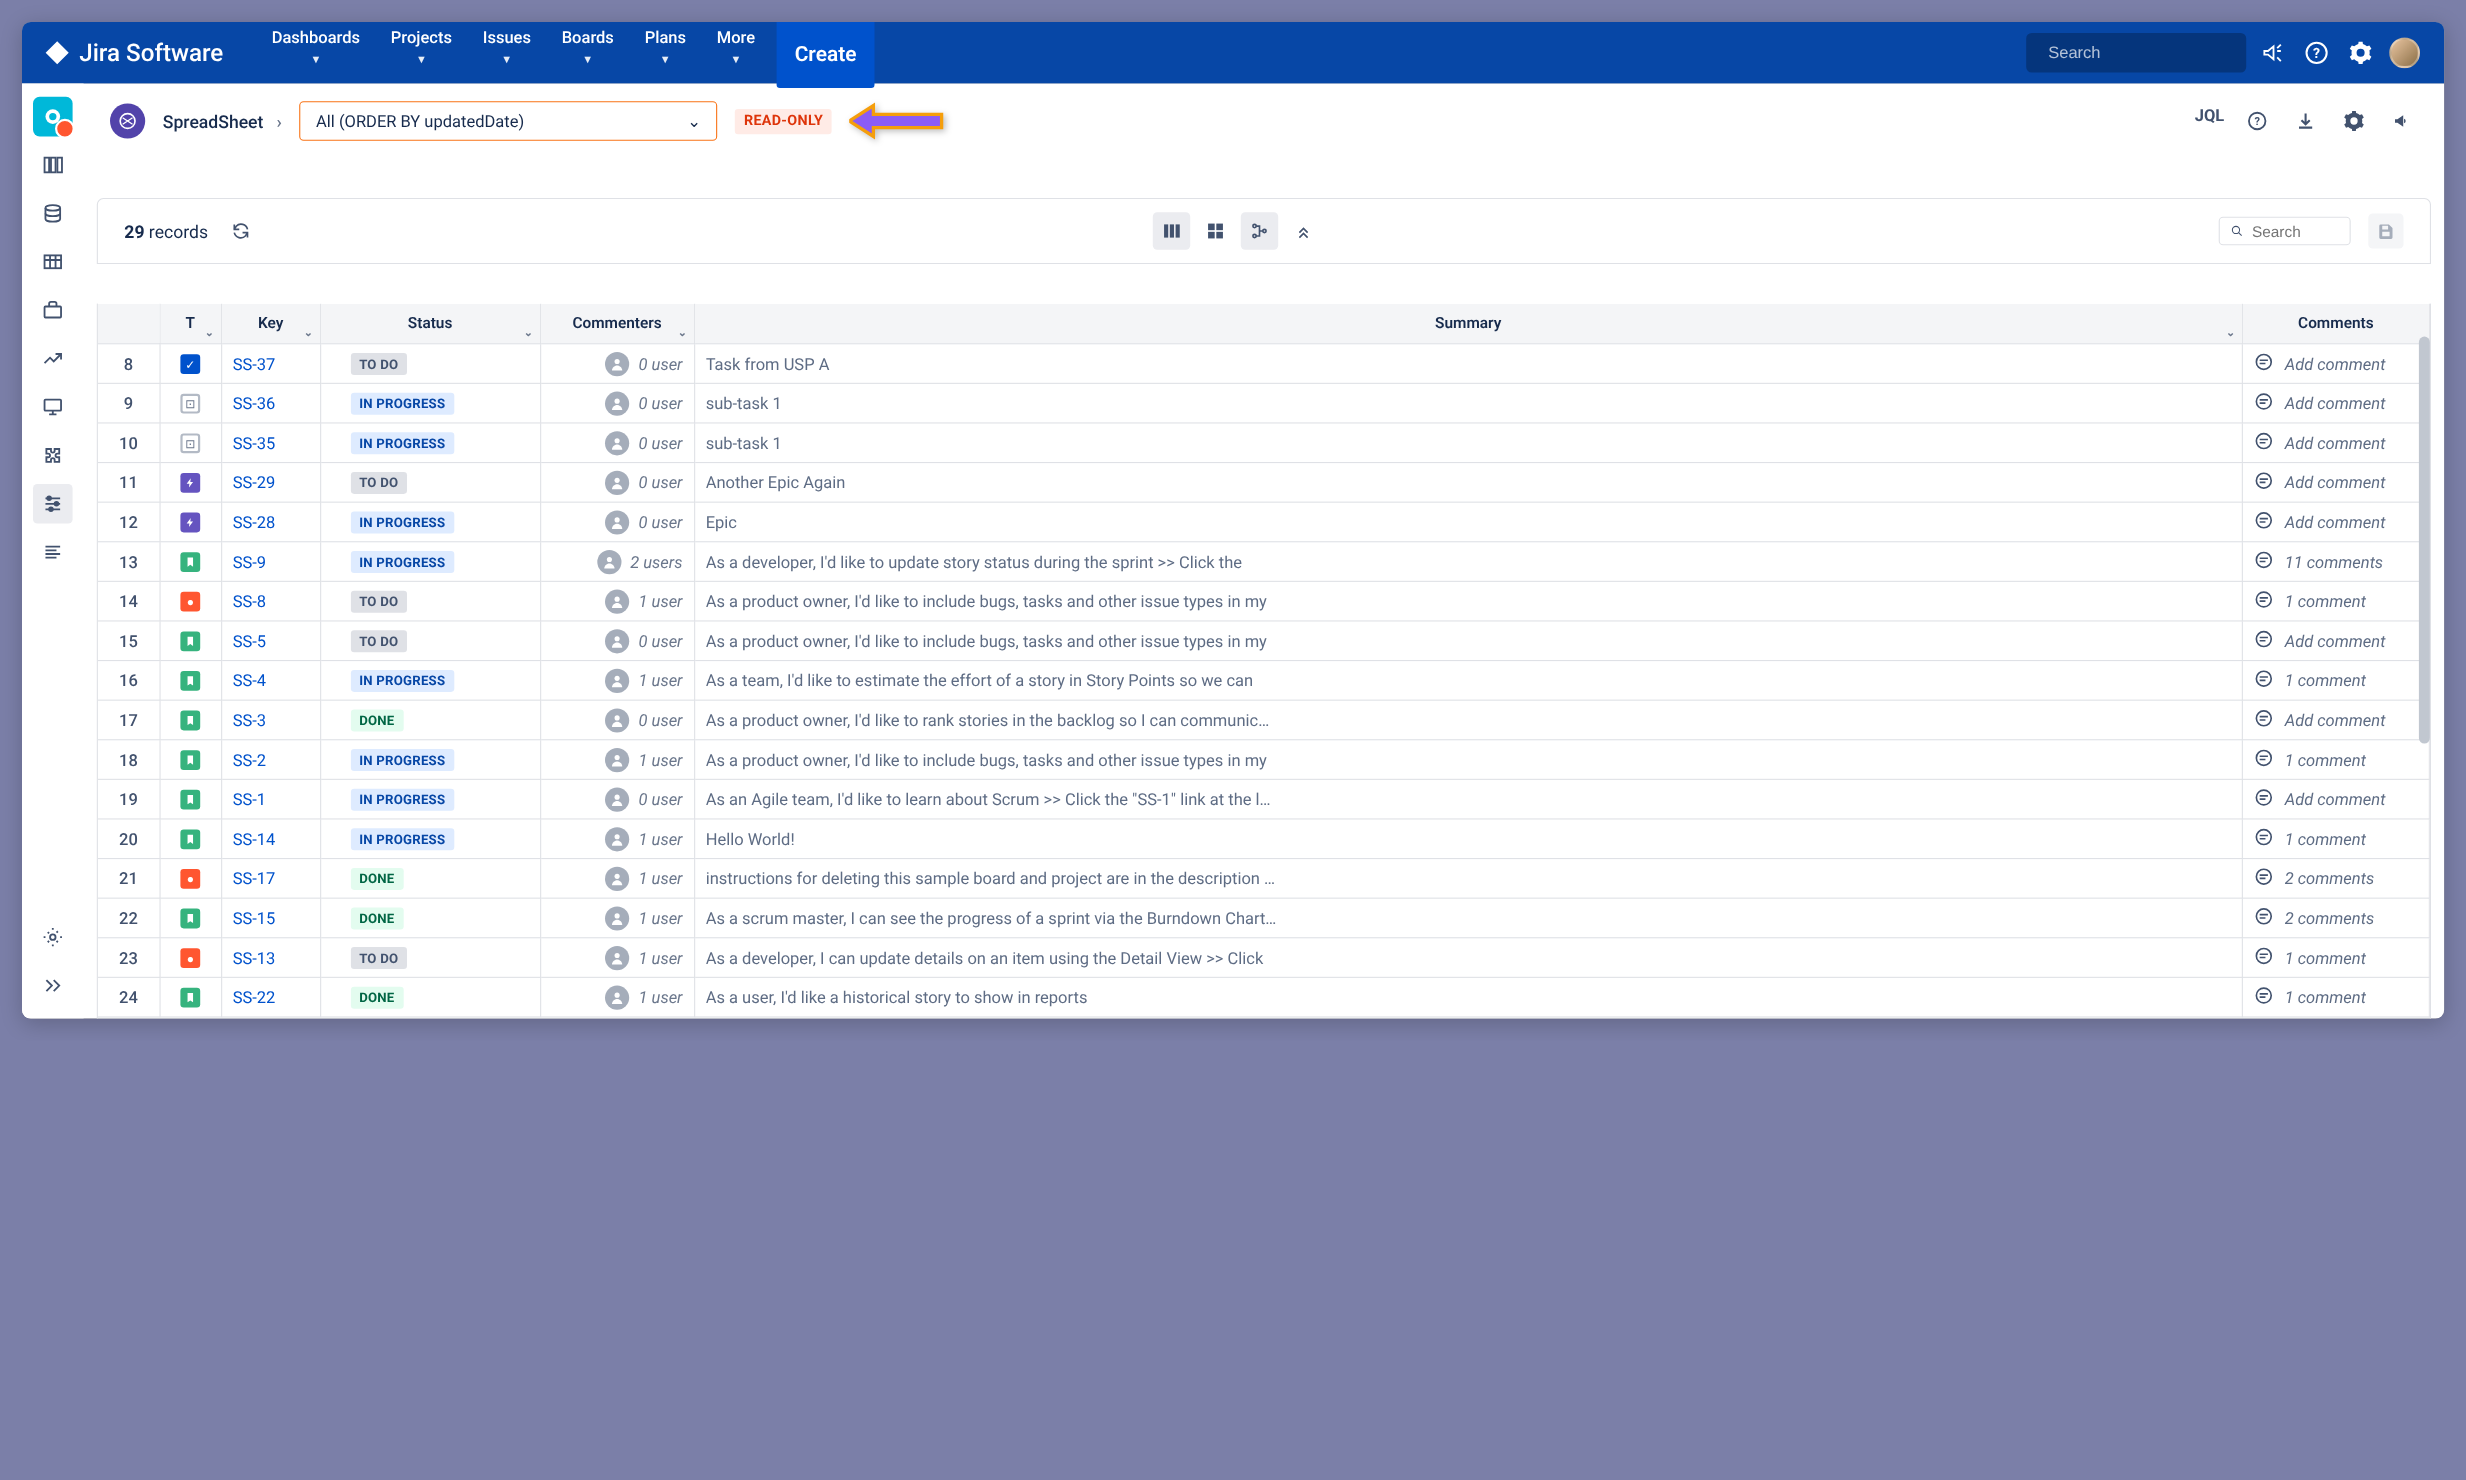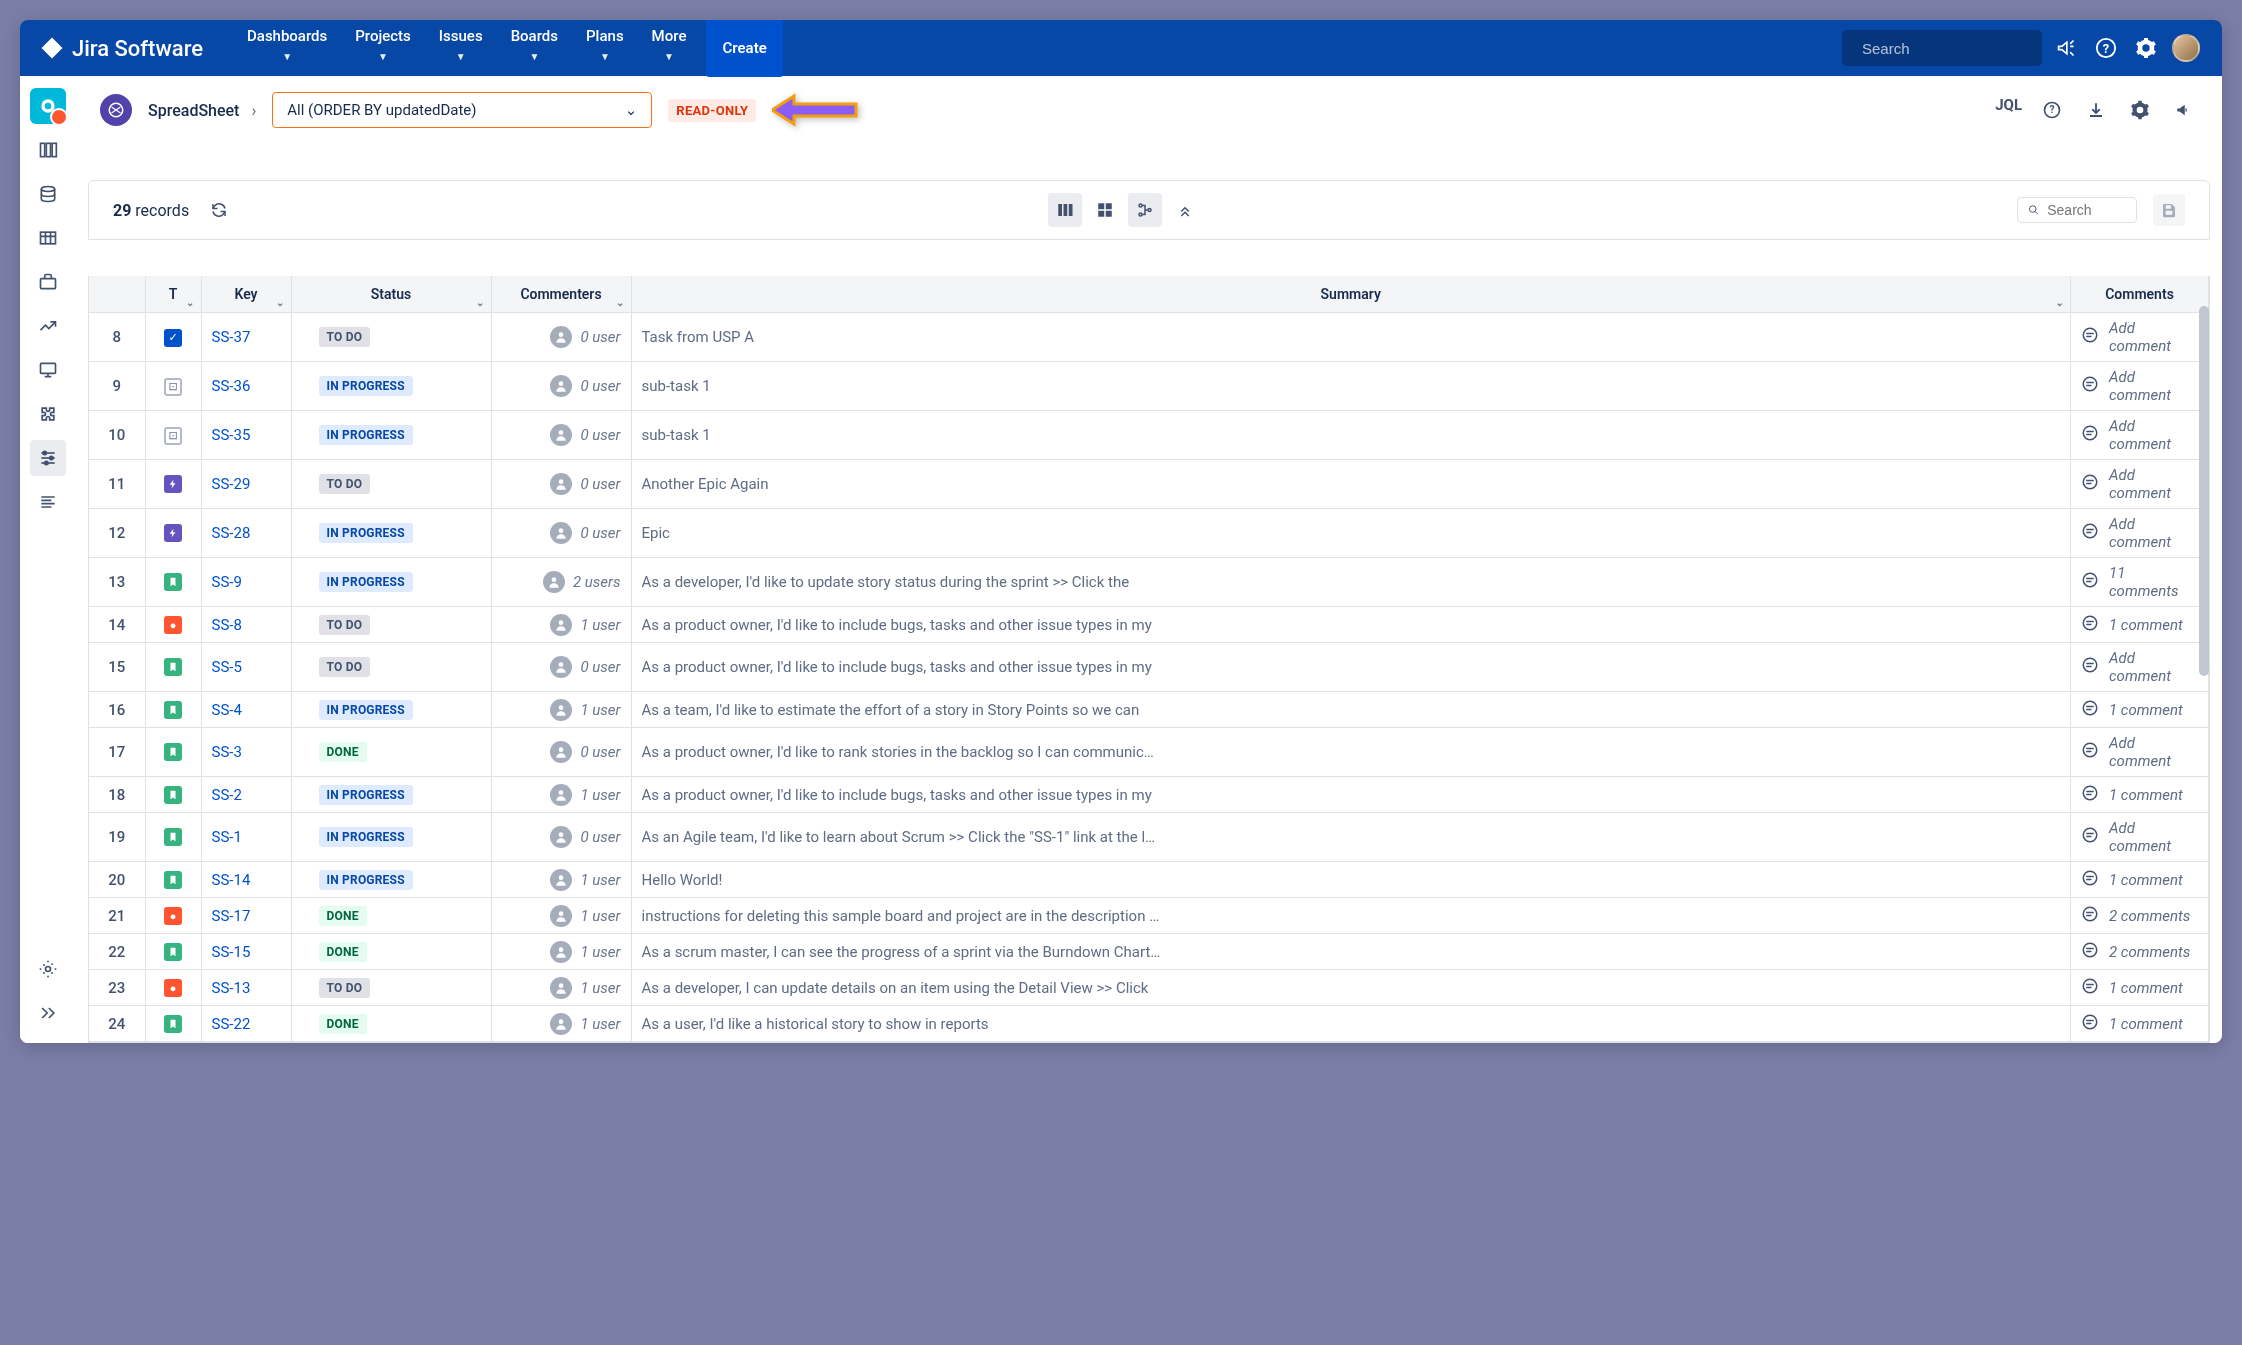--- a/index.html
+++ b/index.html
@@ -28,21 +28,21 @@
 .logo { display: flex; align-items: center; gap: 8px; color: #fff; font-weight: 500; font-size: 22px; }
 .logo svg { width: 24px; height: 24px; }
 .nav-items { display: flex; gap: 4px; margin-left: 24px; }
 .nav-item {
   color: #fff; padding: 8px 12px; border-radius: 3px; display: flex; align-items: center; gap: 6px;
   font-size: 15px; font-weight: 500; cursor: pointer; flex-direction: column;
 }
 .nav-item .chev { font-size: 10px; opacity: 0.9; }
 .create-btn {
   background: #0052CC; color: #fff; padding: 20px 16px; border-radius: 3px;
-  font-weight: 600; font-size: 15px; cursor: pointer; margin-left: 4px;
+  font-weight: 600; font-size: 19px; cursor: pointer; margin-left: 4px;
 }
 .spacer { flex: 1; }
 .search-box {
   background: rgba(0,0,0,0.25); border-radius: 5px; width: 200px; height: 36px;
   display: flex; align-items: center; padding: 0 12px; gap: 8px;
 }
 .search-box input {
   background: transparent; border: none; outline: none; color: #fff; font-size: 15px; flex: 1;
 }
 .search-box input::placeholder { color: rgba(255,255,255,0.7); }
@@ -136,21 +136,21 @@
 .table td {
   padding: 6px 10px; border-bottom: 1px solid #DFE1E6; border-right: 1px solid #DFE1E6;
   font-size: 15px; vertical-align: middle; height: 36px;
 }
 .col-rownum { width: 56px; text-align: center; color: #42526E; font-weight: 500; }
 .col-type { width: 56px; text-align: center; }
 .col-key { width: 90px; }
 .col-status { width: 200px; }
 .col-commenters { width: 140px; }
 .col-summary { }
-.col-comments { width: 138px; margin-left: 36px; }
+.col-comments { width: 170px; margin-left: 36px; }
 .key-link { color: #0052CC; cursor: pointer; }
 .status-tag {
   display: inline-block; padding: 3px 8px; border-radius: 3px; font-weight: 700;
   font-size: 12px; letter-spacing: 0.2px; margin-left: 17px;
 }
 .status-todo { background: #DFE1E6; color: #42526E; }
 .status-inprogress { background: #DEEBFF; color: #0747A6; }
 .status-done { background: #E3FCEF; color: #006644; }
 .commenter-cell { display: flex; align-items: center; gap: 8px; color: #6B778C; font-style: italic; justify-content: flex-end; }
 .commenter-icon {

